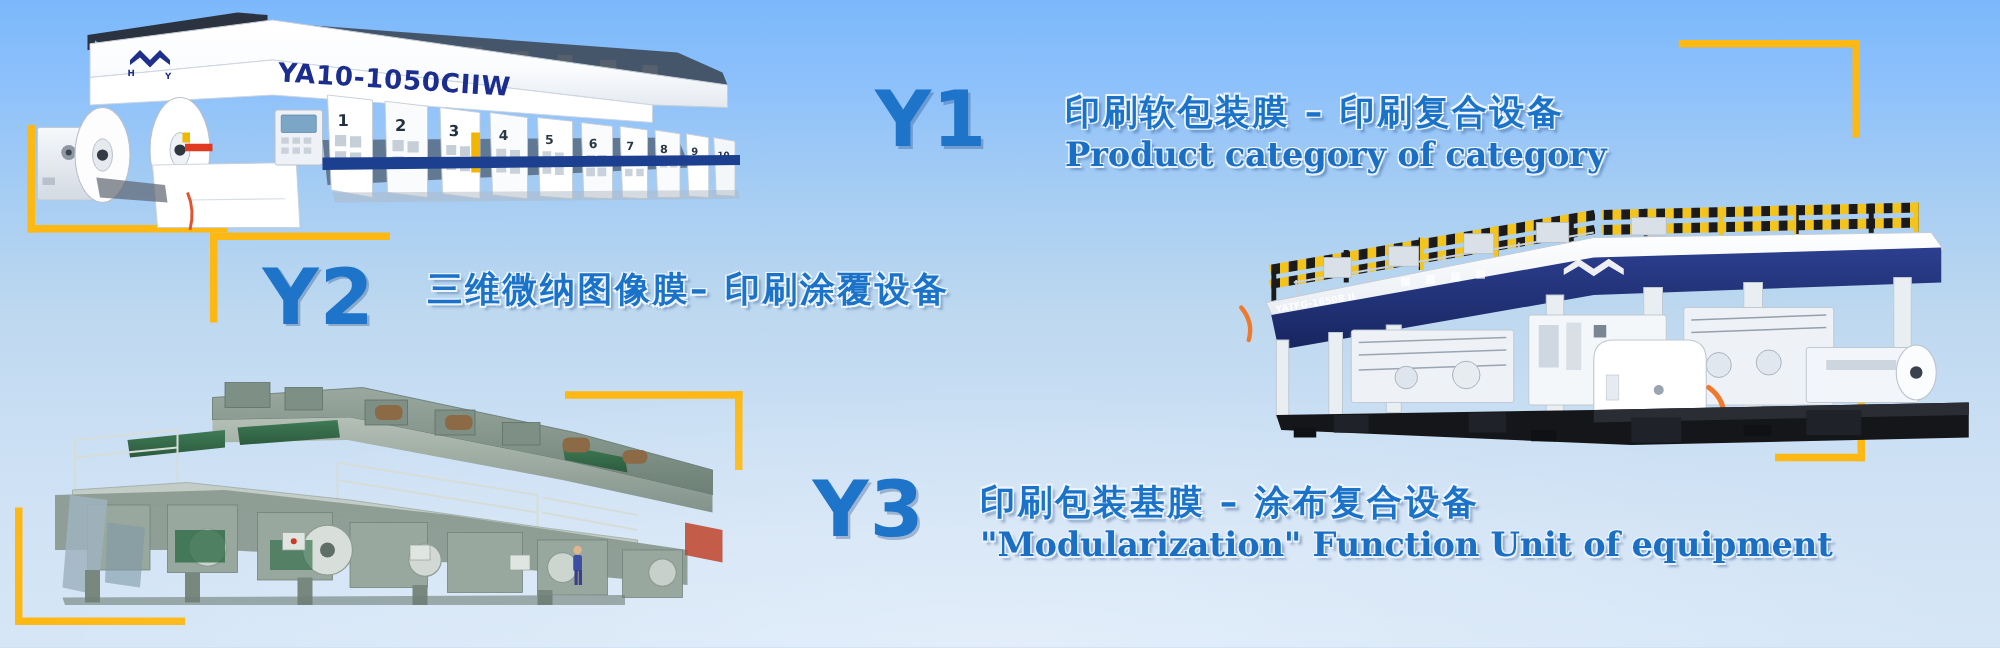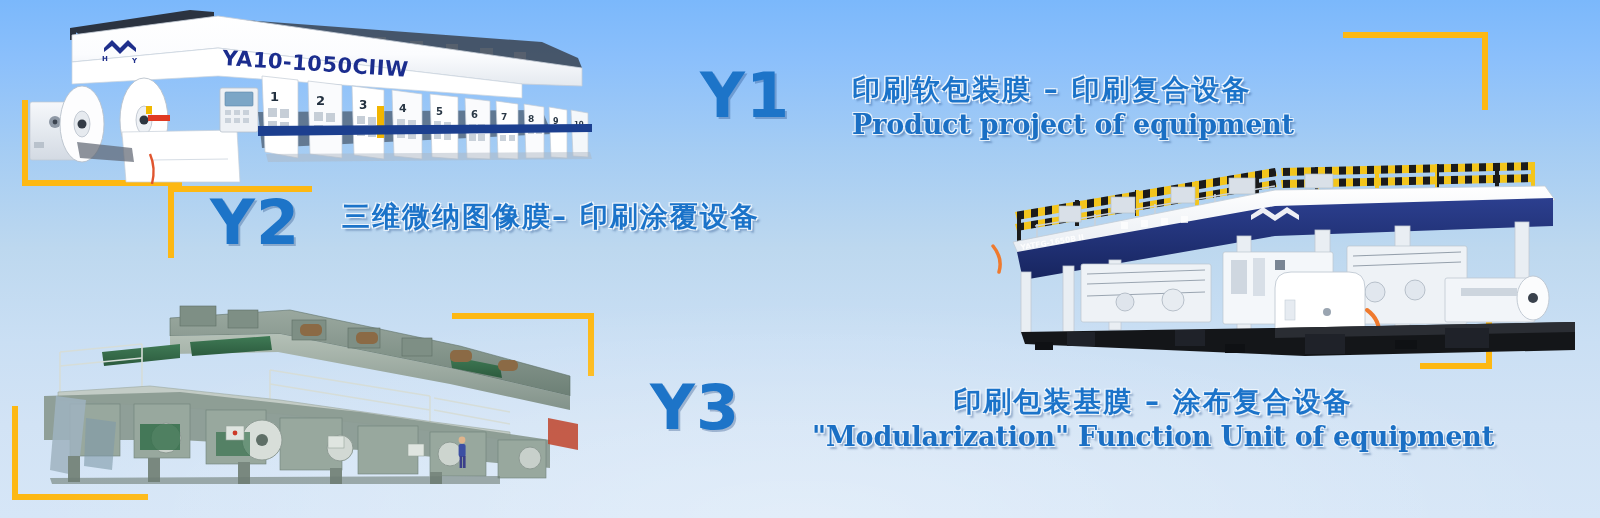--- a/index.html
+++ b/index.html
@@ -500,32 +500,32 @@
         <rect x="400" y="172" width="12" height="12"></rect>
       </g>
       <polygon points="20,178 470,176 470,184 22,184" fill="#6e7d75" opacity=".6"></polygon>
     </svg>
   </div>
 
   <div class="tblock" style="left:700px; top:70px;">
     <span class="ycode">Y1</span>
     <span class="ttexts" style="margin-left:62px;">
       <span class="tcn">印刷软包装膜 – 印刷复合设备</span>
-      <span class="ten">Product project of equipment</span>
+      <span class="ten">Product category of category</span>
     </span>
   </div>
 
-  <div class="tblock" style="left:210px; top:197px;">
+  <div class="tblock" style="left:210px; top:212px;">
     <span class="ycode">Y2</span>
     <span class="ttexts" style="margin-left:42px;text-align:right;">
       <span class="tcn">三维微纳图像膜– 印刷涂覆设备</span>
     </span>
   </div>
 
   <div class="tblock" style="left:650px; top:382px;">
     <span class="ycode">Y3</span>
-    <span class="ttexts" style="margin-left:72px;align-items:center;">
+    <span class="ttexts" style="margin-left:44px;">
       <span class="tcn">印刷包装基膜 – 涂布复合设备</span>
       <span class="ten">"Modularization" Function Unit of equipment</span>
     </span>
   </div>
 
 </div>
 
 </body></html>

